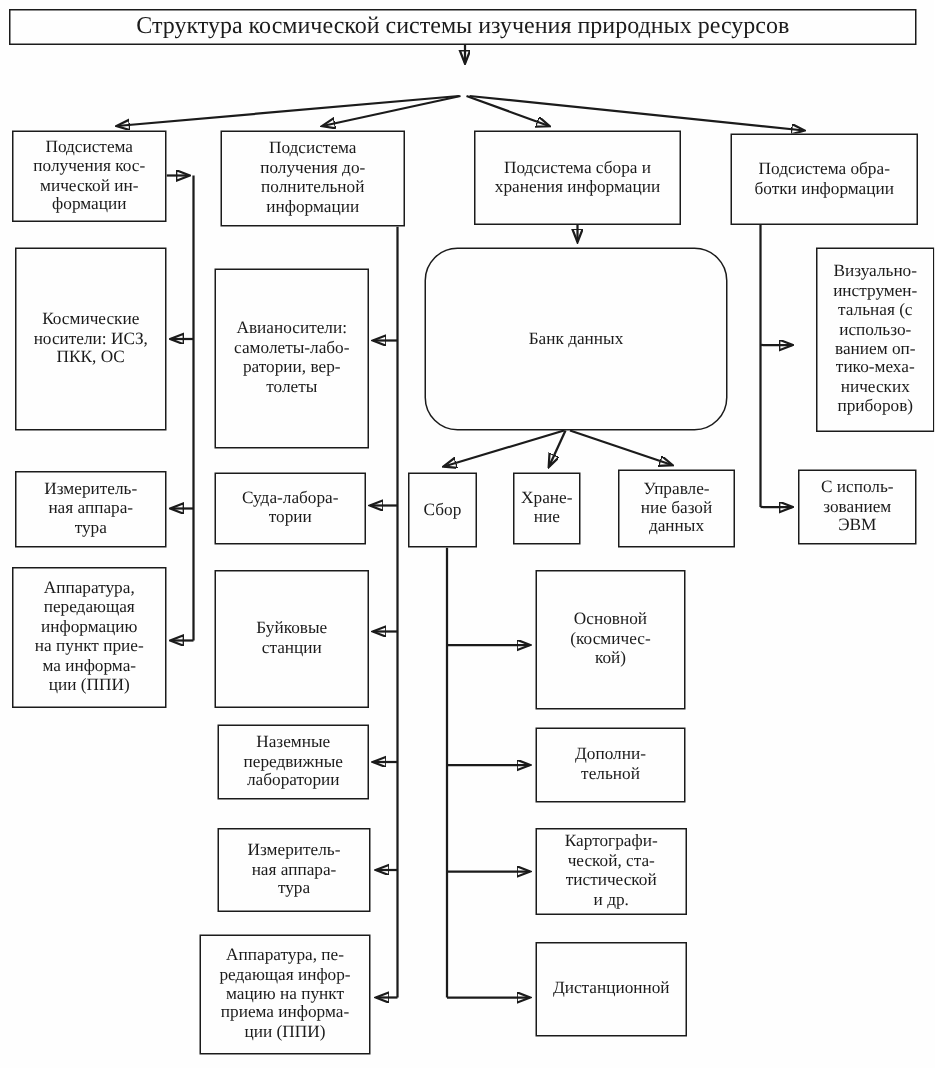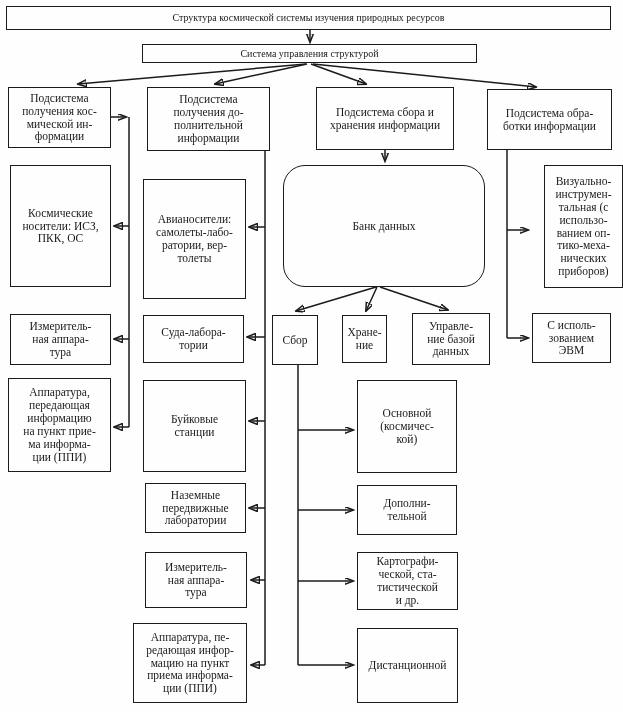--- a/index.html
+++ b/index.html
@@ -24,21 +24,21 @@
     display: flex;
     align-items: center;
     justify-content: center;
     text-align: center;
     white-space: pre-line;
     font-size: 11.5px;
     line-height: 1.13;
     padding: 1px 2px;
   }
   .banner {
-    font-size: 10px;
+    font-size: 16px;
     text-align: right;
   }
   #connectors {
     position: absolute;
     left: 0;
     top: 0;
     width: 623px;
     height: 712px;
     pointer-events: none;
   }
@@ -109,21 +109,20 @@
 
     <g>
       <line x1="507" y1="150" x2="507" y2="338"></line>
       <line x1="507" y1="230" x2="528" y2="230" marker-end="url(#ah)"></line>
       <line x1="507" y1="338" x2="528" y2="338" marker-end="url(#ah)"></line>
     </g>
   </svg>
 
   <div class="node banner" style="left:6px; top:6px; width:605px; height:24px;">Структура космической системы изучения природных ресурсов</div>
 
-  <div class="node banner" style="left:142px; top:44px; width:335px; height:19px;">Система управления структурой</div>
 
   <div class="node" style="left:8px; top:87px; width:103px; height:61px;">Подсистема
 получения кос-
 мической ин-
 формации</div>
 
   <div class="node" style="left:147px; top:87px; width:123px; height:64px;">Подсистема
 получения до-
 полнительной
 информации</div>
@@ -190,21 +189,21 @@
 кой)</div>
 
   <div class="node" style="left:357px; top:485px; width:100px; height:50px;">Дополни-
 тельной</div>
 
   <div class="node" style="left:357px; top:552px; width:101px; height:58px;">Картографи-
 ческой, ста-
 тистической
 и др.</div>
 
-  <div class="node" style="left:357px; top:628px; width:101px; height:75px;">Дистанционной</div>
+  <div class="node" style="left:357px; top:628px; width:101px; height:63px;">Дистанционной</div>
 
   <div class="node" style="left:532px; top:165px; width:79px; height:123px;margin-left:12px;">Визуально-
 инструмен-
 тальная (с
 использо-
 ванием оп-
 тико-меха-
 нических
 приборов)</div>
 

